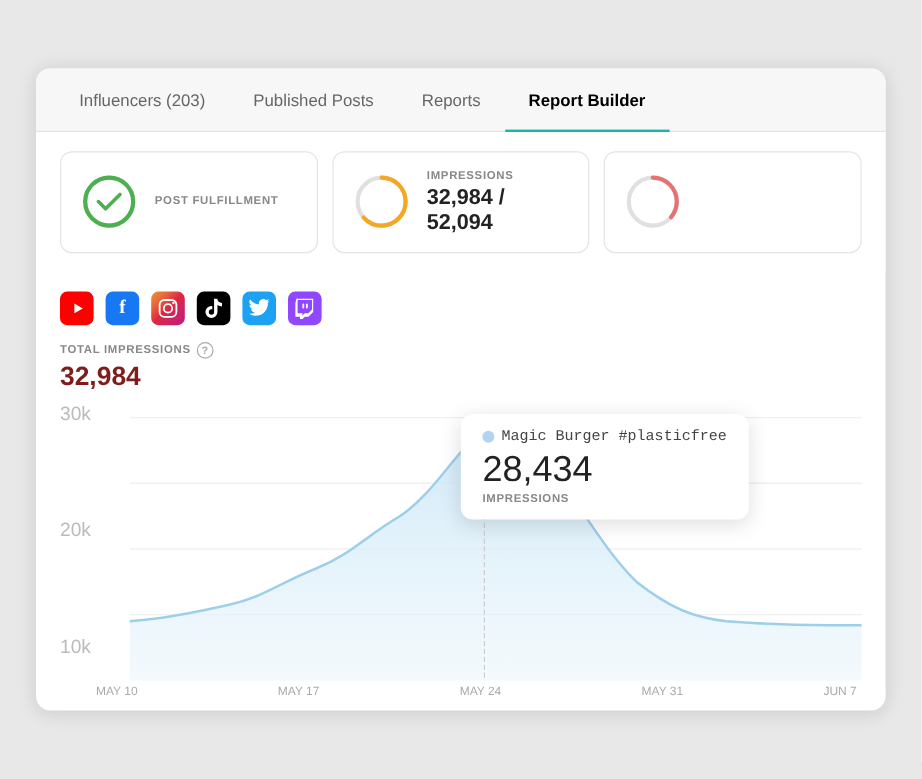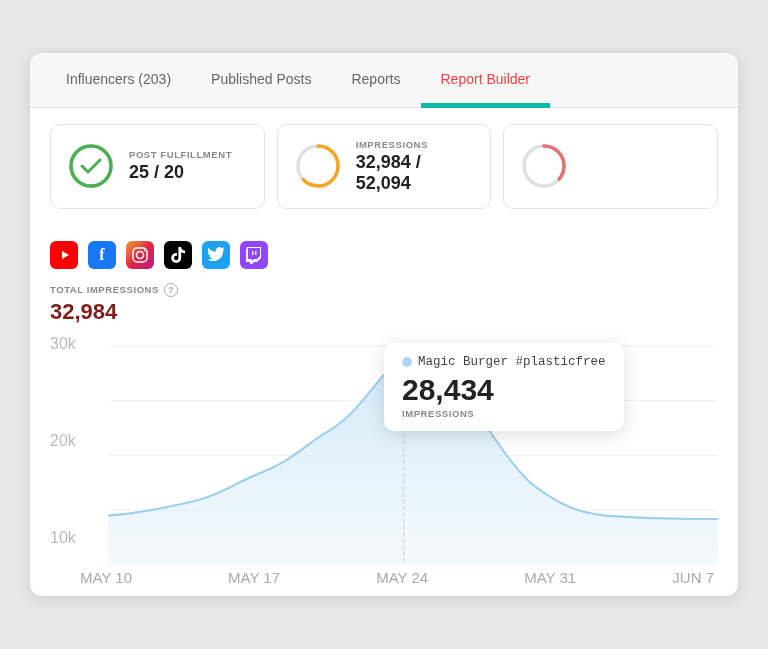--- a/index.html
+++ b/index.html
@@ -31,23 +31,23 @@
       padding: 18px 20px 16px;
       font-size: 14px;
       color: #666;
       cursor: pointer;
       white-space: nowrap;
       border-bottom: 3px solid transparent;
       margin-bottom: -1.5px;
       font-weight: 400;
     }
     .tab.active {
-      color: #ef4444;
-      font-weight: 400;
-      border-bottom: 5px solid #14b8a6;
+      color: #000000;
+      font-weight: 700;
+      border-bottom: 2px solid #14b8a6;
       background: transparent;
     }
     
     .metrics-row {
       display: flex;
       gap: 12px;
       padding: 16px 20px;
       background: #fff;
     }
     .metric-card {
@@ -150,38 +150,38 @@
     }
     .tooltip-dot {
       width: 10px;
       height: 10px;
       border-radius: 50%;
       background: #b3d4f0;
       flex-shrink: 0;
     }
     .tooltip-value {
       font-size: 30px;
-      font-weight: 700;
+      font-weight: 400;
       color: #222;
       line-height: 1;
       margin-bottom: 3px;
     }
     .tooltip-sub {
       font-size: 9.5px;
       font-weight: 700;
       color: #888;
       letter-spacing: 0.06em;
       text-transform: uppercase;
     }
     
     .x-labels {
       display: flex;
       justify-content: space-between;
       padding: 4px 4px 0;
-      font-size: 15px;
+      font-size: 10px;
       color: #aaa;
       font-weight: 500;
     }
     
     .y-labels {
       position: absolute;
       left: 0;
       top: 0;
       height: 100%;
       display: flex;
@@ -223,21 +223,20 @@
     <div class="metric-card">
       <div class="metric-icon">
         <svg width="48" height="48" viewBox="0 0 48 48">
           <circle cx="24" cy="24" r="20" fill="none" stroke="#e0e0e0" stroke-width="3.5"></circle>
           <circle cx="24" cy="24" r="20" fill="none" stroke="#4caf50" stroke-width="3.5" stroke-dasharray="125.7" stroke-dashoffset="0" transform="rotate(-90 24 24)" stroke-linecap="round"></circle>
           <polyline points="15,24 21,30 33,18" fill="none" stroke="#4caf50" stroke-width="3" stroke-linecap="round" stroke-linejoin="round"></polyline>
         </svg>
       </div>
       <div class="metric-text">
         <div class="metric-label">POST FULFILLMENT</div>
-        <div class="metric-value">25 / 20</div>
       </div>
     </div>
 
     <div class="metric-card">
       <div class="metric-icon">
         <svg width="48" height="48" viewBox="0 0 48 48">
           <circle cx="24" cy="24" r="20" fill="none" stroke="#e0e0e0" stroke-width="3.5"></circle>
           <circle cx="24" cy="24" r="20" fill="none" stroke="#f5a623" stroke-width="3.5" stroke-dasharray="125.7" stroke-dashoffset="46.5" transform="rotate(-90 24 24)" stroke-linecap="round"></circle>
         </svg>
       </div>

